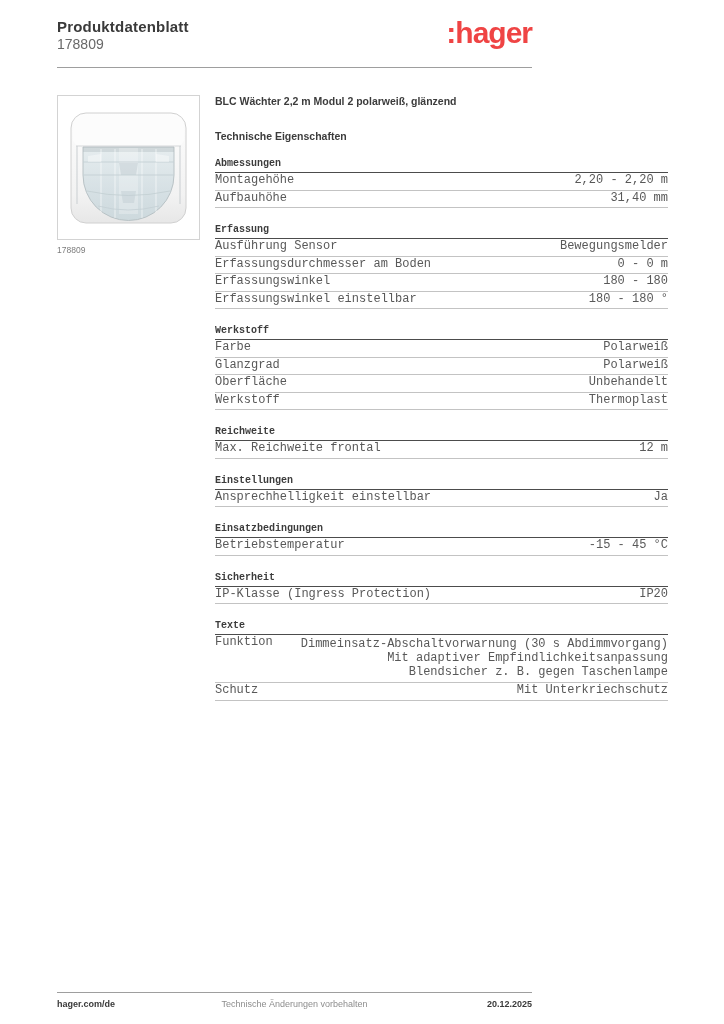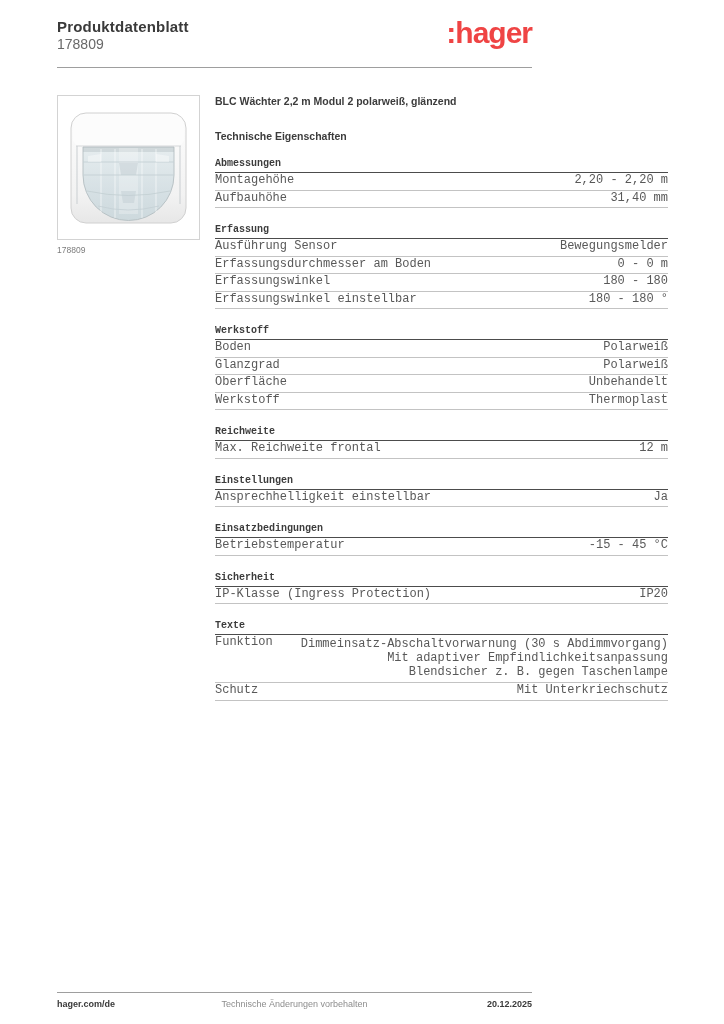--- a/index.html
+++ b/index.html
@@ -153,21 +153,21 @@
               <span class="spec-value">180 - 180</span>
             </div>
             <div class="spec-row">
               <span class="spec-label">Erfassungswinkel einstellbar</span>
               <span class="spec-value">180 - 180 °</span>
             </div>
           </div>
           <div class="section">
             <div class="section-title">Werkstoff</div>
             <div class="spec-row">
-              <span class="spec-label">Boden</span>
+              <span class="spec-label">Farbe</span>
               <span class="spec-value">Polarweiß</span>
             </div>
             <div class="spec-row">
               <span class="spec-label">Glanzgrad</span>
               <span class="spec-value">Polarweiß</span>
             </div>
             <div class="spec-row">
               <span class="spec-label">Oberfläche</span>
               <span class="spec-value">Unbehandelt</span>
             </div>

